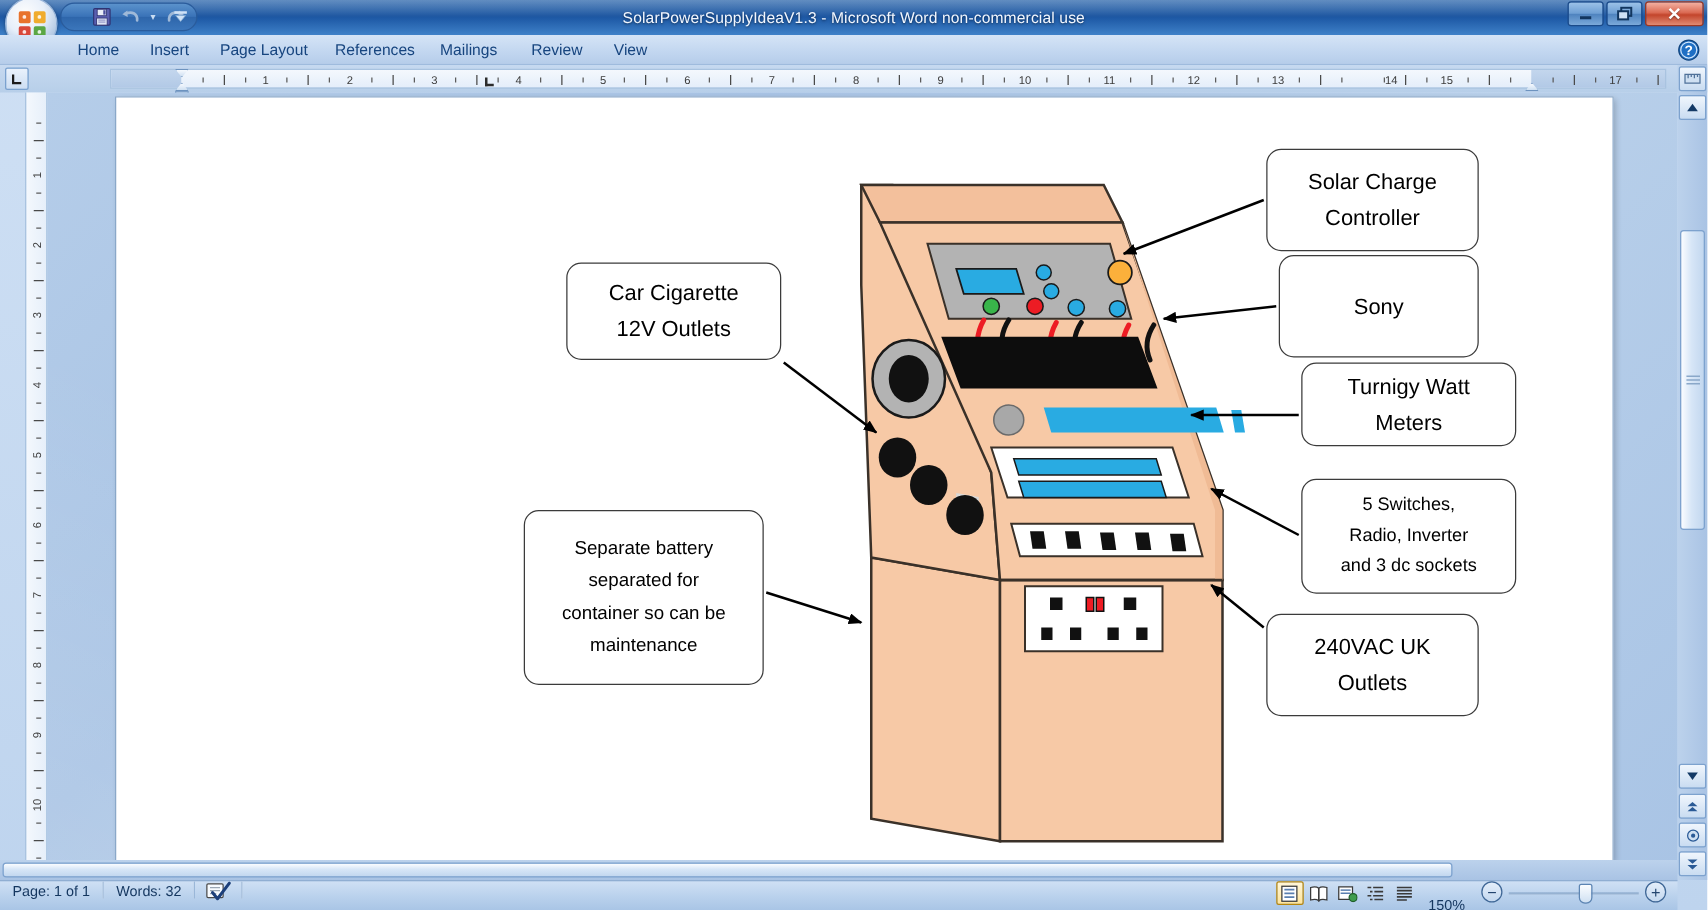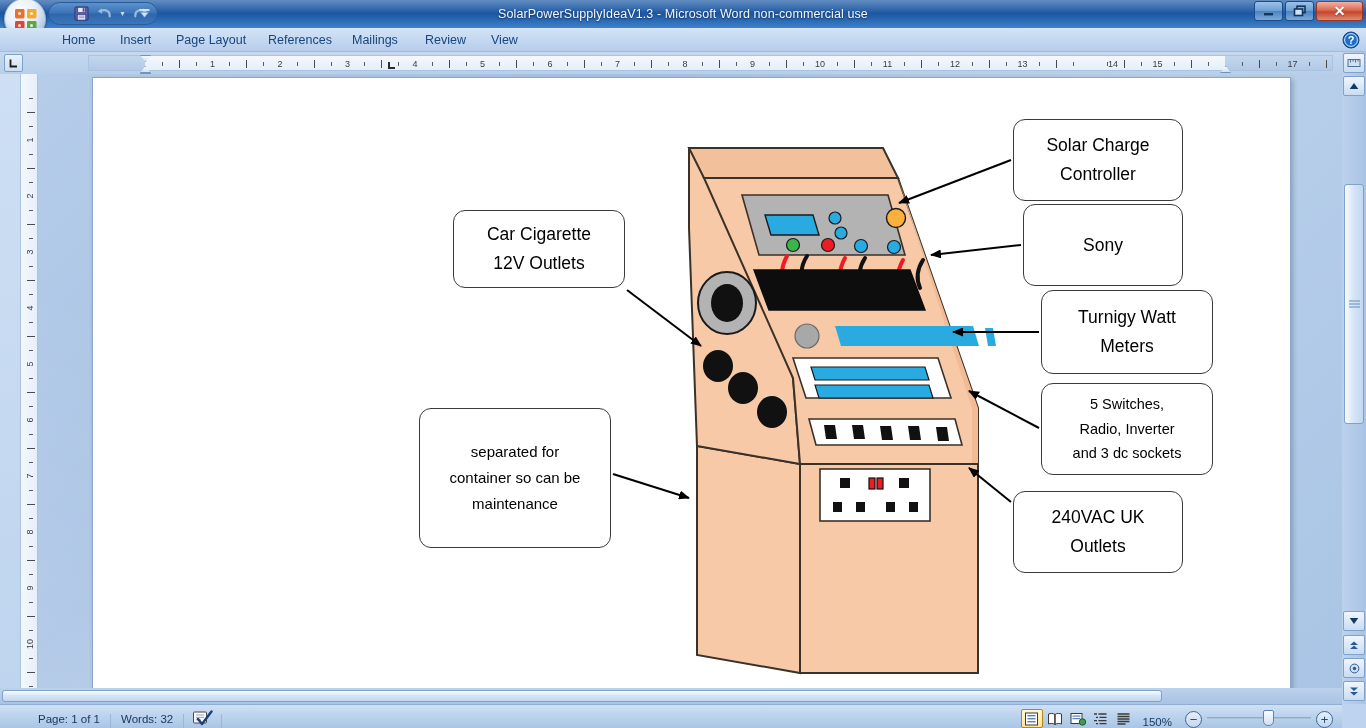--- a/index.html
+++ b/index.html
@@ -190,21 +190,21 @@
   .callout .ctext { width: 100%; padding: 0 7px; }
   .cbig   { font-size: 17.5px; line-height: 1.65; }
   .csmall { font-size: 14.5px; line-height: 1.72; }
   .cmed   { font-size: 15px;   line-height: 1.72; }
 
   
   #statusbar {
     position: absolute; left: 0; bottom: 0; width: 1342px; height: 24px;
     background: linear-gradient(180deg,#cfe0f4 0%,#b9d1ec 55%,#a9c5e6 100%);
     border-top: 1px solid #90aed2;
-    display: flex; align-items: flex-end; padding-left: 28px;
+    display: flex; align-items: flex-start;
   }
   .sb-item {
     font-size: 11.5px; color: #14365f; padding: 0 10px; height: 18px;
     line-height: 18px; cursor: pointer; white-space: nowrap;
   }
   .sb-sep { width: 1px; height: 14px; background: rgba(255,255,255,.75);
             border-left: 1px solid #9ab7d8; }
   #view-btns { display: flex; align-items: center; gap: 1px; margin-left: auto; }
   .vbtn {
     width: 22px; height: 19px; border: 1px solid transparent; border-radius: 2px;
@@ -601,21 +601,21 @@
             <div>Controller</div>
           </div>
         </div>
 
         <div class="callout cbig" style="left:930px;top:126px;width:160px;height:82px">
           <div class="ctext">
             <div>Sony</div>
           </div>
         </div>
 
-        <div class="callout cbig" style="left:948px;top:212px;width:172px;height:84px">
+        <div class="callout cbig" style="left:948px;top:212px;width:172px;height:67px">
           <div class="ctext">
             <div>Turnigy Watt</div>
             <div>Meters</div>
           </div>
         </div>
 
         <div class="callout csmall" style="left:948px;top:305px;width:172px;height:92px">
           <div class="ctext">
             <div>5 Switches,</div>
             <div>Radio, Inverter</div>
@@ -632,20 +632,21 @@
 
         <div class="callout cbig" style="left:360px;top:132px;width:172px;height:78px">
           <div class="ctext">
             <div>Car Cigarette</div>
             <div>12V Outlets</div>
           </div>
         </div>
 
         <div class="callout cmed" style="left:326px;top:330px;width:192px;height:140px">
           <div class="ctext">
+            <div>Separate battery</div>
             <div>separated for</div>
             <div>container so can be</div>
             <div>maintenance</div>
           </div>
         </div>
 
       </div>
     </div>
   </div>
 

